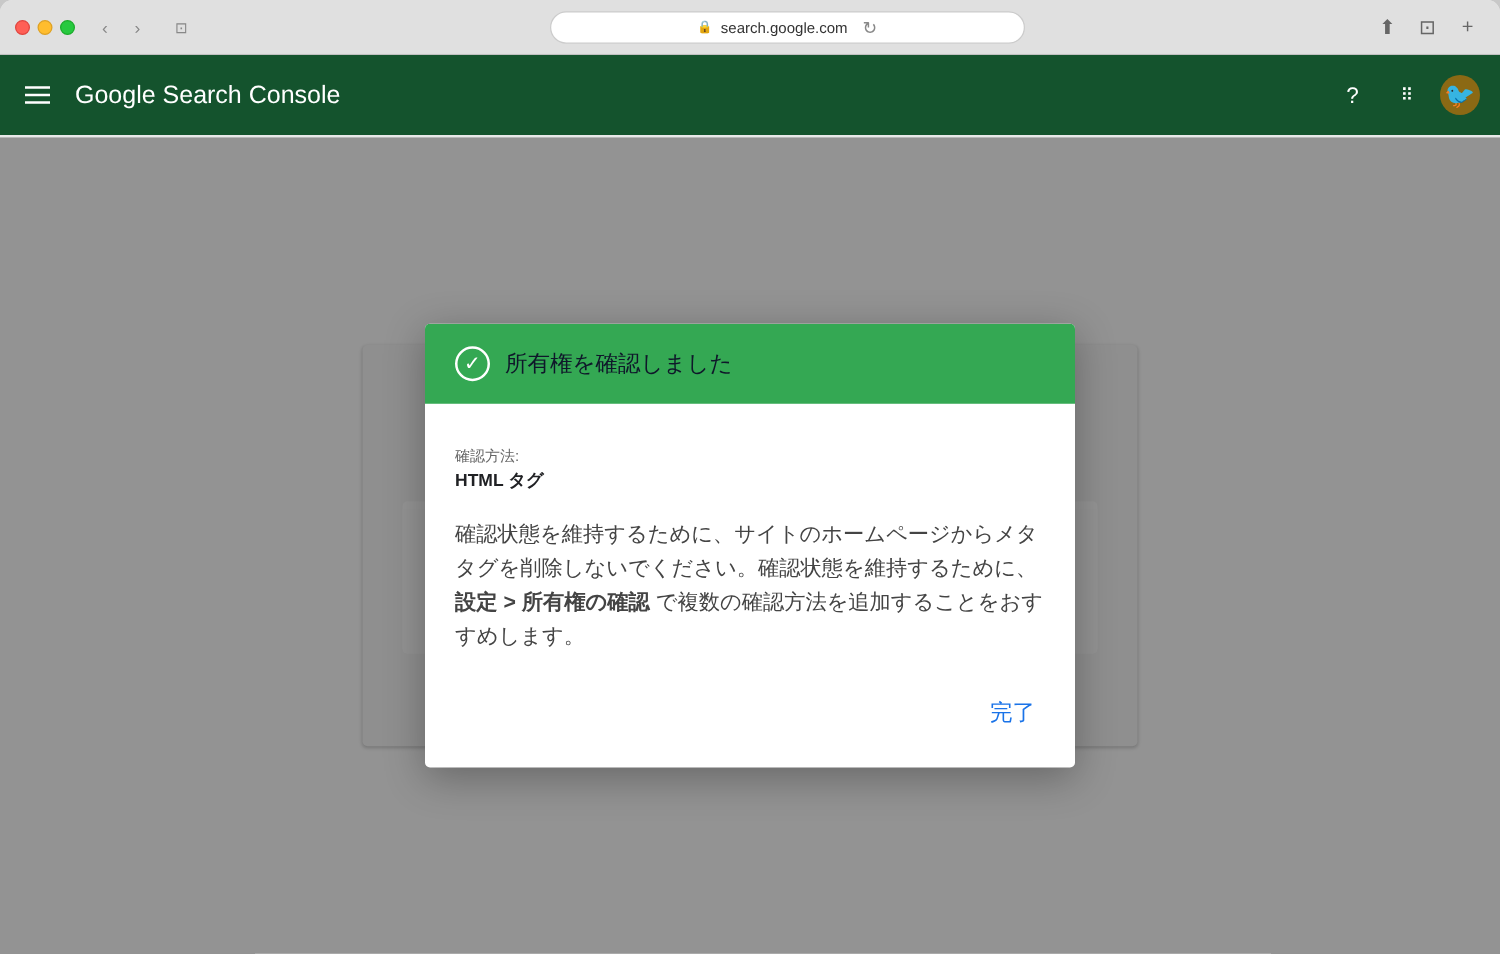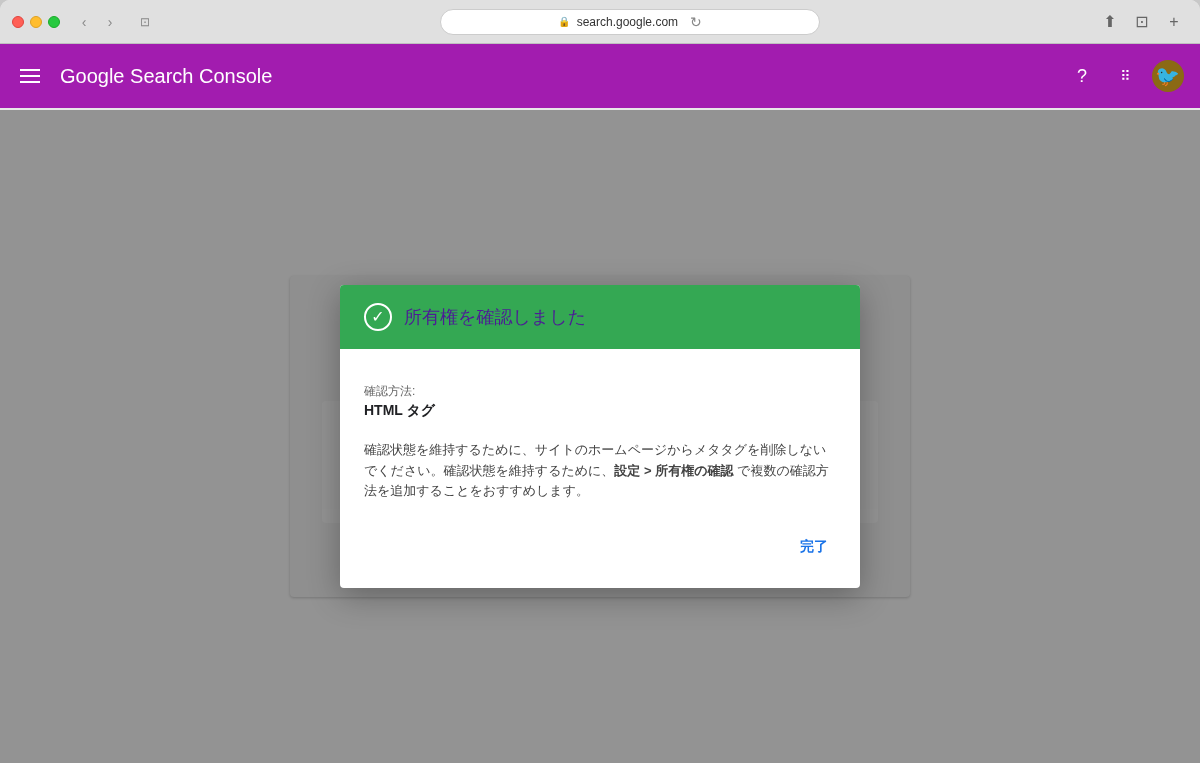--- a/index.html
+++ b/index.html
@@ -129,21 +129,21 @@
       display: flex;
       align-items: center;
       justify-content: center;
       color: #666;
       font-size: 16px;
     }
 
     
     .app-toolbar {
       height: 64px;
-      background: #a21caf;
+      background: #14532d;
       display: flex;
       align-items: center;
       padding: 0 16px;
     }
 
     .hamburger-btn {
       background: none;
       border: none;
       cursor: pointer;
       color: white;
@@ -325,21 +325,21 @@
       border: 2px solid white;
       display: flex;
       align-items: center;
       justify-content: center;
       color: white;
       font-size: 16px;
       flex-shrink: 0;
     }
 
     .dialog-header-title {
-      color: #4c1d95;
+      color: #0f172a;
       font-size: 18px;
       font-weight: 500;
     }
 
     .dialog-body {
       padding: 34px 24px 24px;
     }
 
     .confirm-method-label {
       font-size: 12px;
@@ -348,44 +348,44 @@
     }
 
     .confirm-method-value {
       font-size: 14px;
       font-weight: 600;
       color: #202124;
       margin-bottom: 20px;
     }
 
     .confirm-description {
-      font-size: 13px;
+      font-size: 17px;
       color: #444;
       line-height: 1.6;
       margin-bottom: 28px;
     }
 
     .confirm-description strong {
       font-weight: 600;
     }
 
     .dialog-actions {
       display: flex;
       justify-content: flex-end;
       align-items: center;
       gap: 16px;
     }
 
     .btn-text {
       background: none;
       border: none;
       cursor: pointer;
-      font-size: 14px;
+      font-size: 18px;
       color: #1a73e8;
-      font-weight: 700;
+      font-weight: 400;
       padding: 8px;
     }
 
     .btn-text-primary {
       background: none;
       border: none;
       cursor: pointer;
       font-size: 14px;
       color: #1a73e8;
       font-weight: 500;

